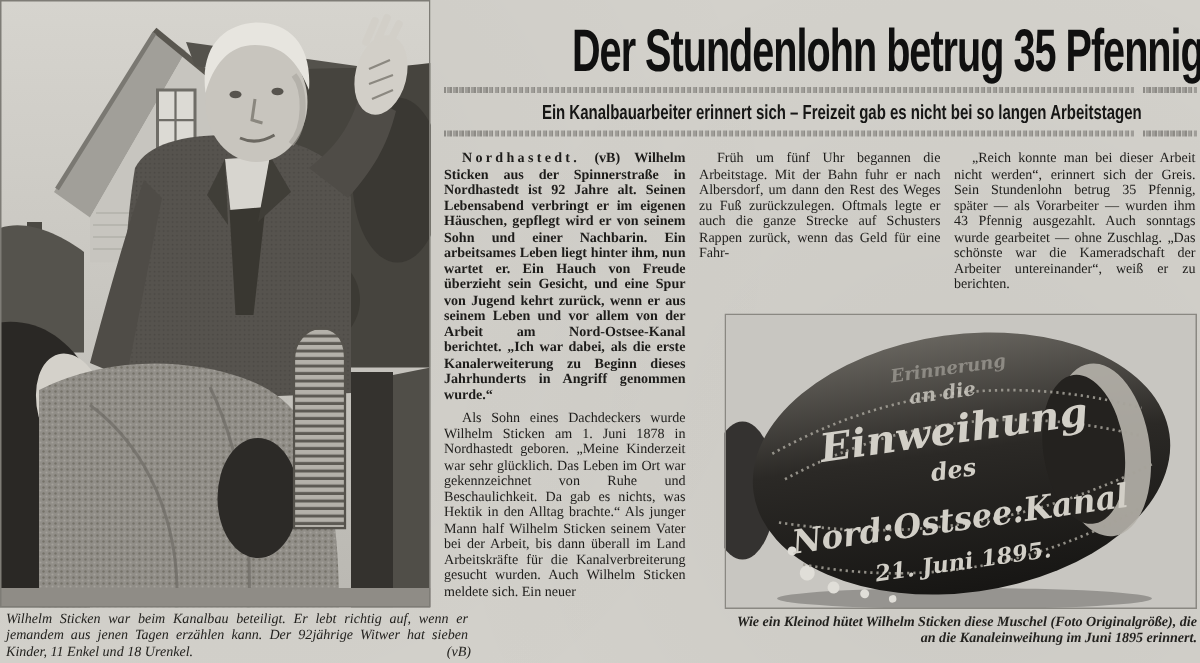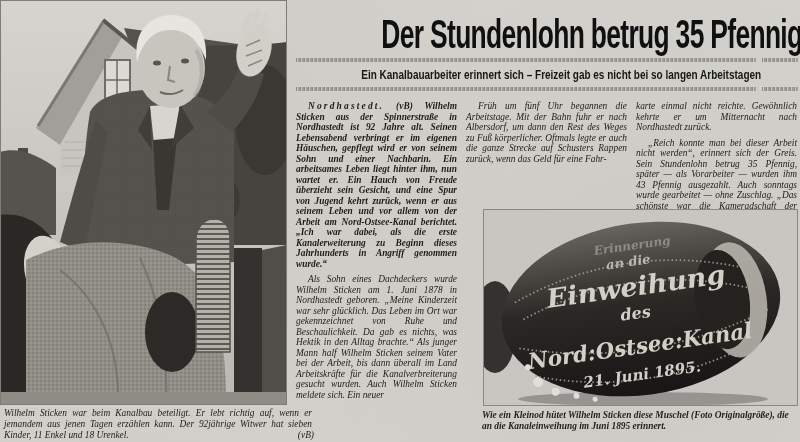--- a/index.html
+++ b/index.html
@@ -41,32 +41,32 @@
   }
   .rule .seg.short{flex:0 0 36px;}
   #subheadline{
     margin:5px 0 4px;text-align:center;white-space:nowrap;
     font-family:"Liberation Sans", sans-serif;font-weight:700;
     font-size:13.5px;line-height:16px;color:#161615;
     transform:scaleX(.74);transform-origin:50% 50%;
   }
   #columns{display:flex;gap:9px;margin-top:10px;}
   .col{width:161px;font-size:9.4px;line-height:10.5px;text-align:justify;}
-  .col p{margin:0 0 5px;text-indent:12px;font-style:italic;}
+  .col p{margin:0 0 5px;text-indent:12px;}
   .col p.noindent{text-indent:0;}
   .lead{font-weight:bold;}
   .spaced{letter-spacing:2.2px;}
 
   
   #photo-shell{position:absolute;left:483px;top:209px;width:315px;height:197px;display:block;}
 
   #caption-shell{
     position:absolute;left:482px;top:410px;width:316px;
     font-style:italic;font-weight:bold;font-size:9.4px;line-height:11px;
-    text-align:left;color:#23221f;
+    text-align:right;color:#23221f;
   }
 </style>
 </head>
 <body>
 
 <div id="page">
 
   <svg id="photo-man" viewBox="0 0 287 405" preserveAspectRatio="none">
     <defs>
       <linearGradient id="skyg" x1="0" y1="0" x2="0" y2="1">
@@ -179,24 +179,23 @@
       <span class="seg"></span>
       <span class="seg short"></span>
     </div>
 
     <div id="columns">
       <div class="col">
         <p class="lead"><span class="spaced">Nordhastedt.</span> <span>(vB)</span> <span>Wilhelm Sticken aus der Spinnerstraße in Nordhastedt ist 92 Jahre alt. Seinen Lebensabend verbringt er im eigenen Häuschen, gepflegt wird er von seinem Sohn und einer Nachbarin. Ein arbeitsames Leben liegt hinter ihm, nun wartet er. Ein Hauch von Freude überzieht sein Gesicht, und eine Spur von Jugend kehrt zurück, wenn er aus seinem Leben und vor allem von der Arbeit am Nord-Ostsee-Kanal berichtet. „Ich war dabei, als die erste Kanalerweiterung zu Beginn dieses Jahrhunderts in Angriff genommen wurde.“</span></p>
         <p>Als Sohn eines Dachdeckers wurde Wilhelm Sticken am 1. Juni 1878 in Nordhastedt geboren. „Meine Kinderzeit war sehr glücklich. Das Leben im Ort war gekennzeichnet von Ruhe und Beschaulichkeit. Da gab es nichts, was Hektik in den Alltag brachte.“ Als junger Mann half Wilhelm Sticken seinem Vater bei der Arbeit, bis dann überall im Land Arbeitskräfte für die Kanalverbreiterung gesucht wurden. Auch Wilhelm Sticken meldete sich. Ein neuer</p>
       </div>
       <div class="col">
-        <p>Früh um fünf Uhr begannen die Arbeitstage. Mit der Bahn fuhr er nach Albersdorf, um dann den Rest des Weges zu Fuß körperlicher. Oftmals legte er auch die ganze Strecke auf Schusters Rappen zurück, wenn das Geld für eine Fahr-</p>
+        <p>Früh um fünf Uhr begannen die Arbeitstage. Mit der Bahn fuhr er nach Albersdorf, um dann den Rest des Weges zu Fuß zurückzulegen. Oftmals legte er auch die ganze Strecke auf Schusters Rappen zurück, wenn das Geld für eine Fahr-</p>
       </div>
       <div class="col">
-        <p class="noindent">karte einmal nicht reichte. Gewöhnlich kehrte er um Mitternacht nach Nordhastedt zurück.</p>
         <p>„Reich konnte man bei dieser Arbeit nicht werden“, erinnert sich der Greis. Sein Stundenlohn betrug 35 Pfennig, später — als Vorarbeiter — wurden ihm 43 Pfennig ausgezahlt. Auch sonntags wurde gearbeitet — ohne Zuschlag. „Das schönste war die Kameradschaft der Arbeiter untereinander“, weiß er zu berichten.</p>
       </div>
     </div>
   </div>
 
   <svg id="photo-shell" viewBox="0 0 315 197" preserveAspectRatio="none">
     <defs>
       <linearGradient id="shellg" x1="0" y1="0" x2="0" y2="1">
         <stop offset="0" stop-color="#67645e"></stop>
         <stop offset="0.45" stop-color="#2b2926"></stop>

